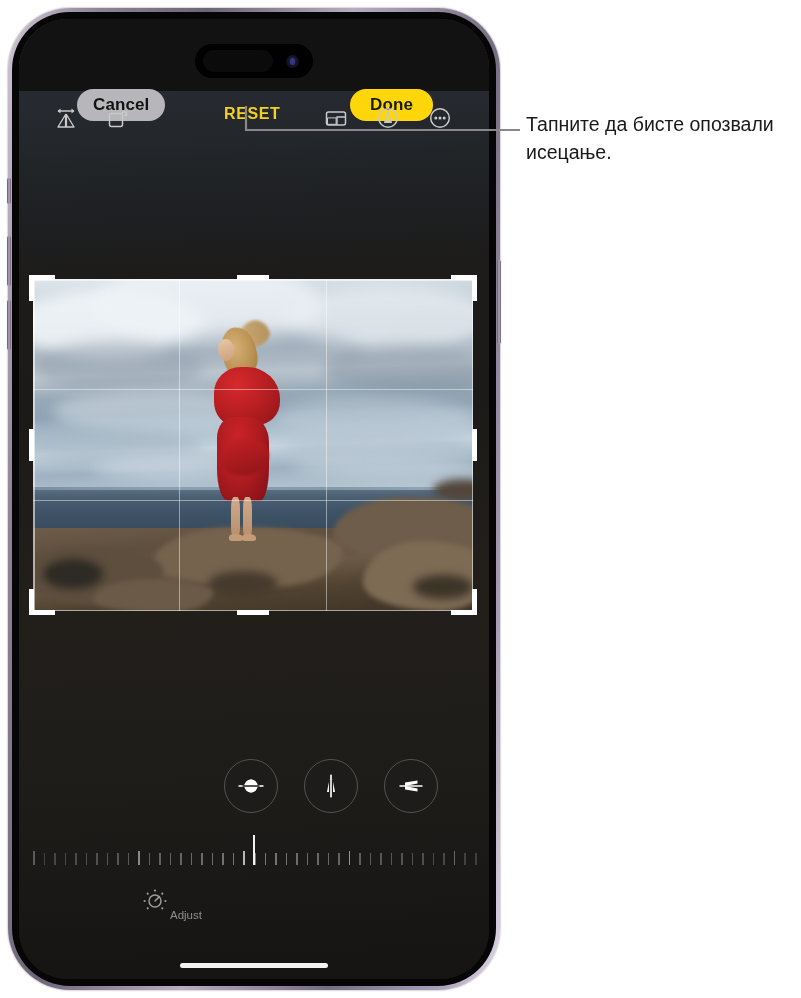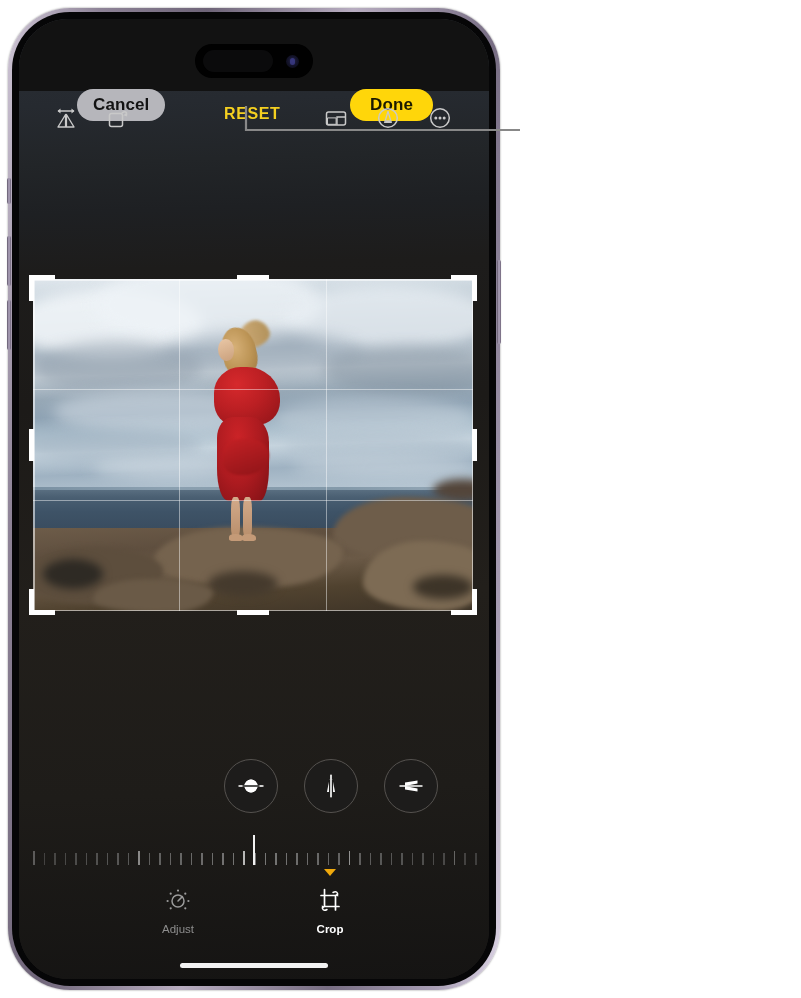--- a/index.html
+++ b/index.html
@@ -210,21 +210,21 @@
   .slider-indicator{
     position:absolute;left:50%;transform:translateX(-50%);
     bottom:6px;width:2px;height:30px;background:#f2f2f2;
   }
 
   #tab-bar{
     position:absolute;left:0;right:0;top:862px;height:76px;
   }
   .tab{
     position:absolute;top:0;width:76px;
-    display:flex;flex-direction:column;align-items:center;cursor:pointer;
+    display:flex;flex-direction:row;align-items:flex-end;cursor:pointer;
   }
   #tab-adjust{left:121px;}
   #tab-filters{left:197px;}
   #tab-crop{left:273px;}
   .tab-icon{height:40px;display:flex;align-items:center;justify-content:center;}
   .tab-label{font-size:11.5px;margin-top:2px;font-family:"Liberation Sans", sans-serif;}
   .tab-inactive .tab-label{color:#8d8d8d;}
   .tab-active .tab-label{color:#ffffff;font-weight:bold;}
   .tab-caret{
     position:absolute;top:-12px;left:50%;transform:translateX(-50%);
@@ -480,37 +480,24 @@
             <circle cx="22.3" cy="22.3" r="1.1" fill="#9b9b9b"></circle>
             <circle cx="7.7" cy="7.7" r="1.1" fill="#9b9b9b"></circle>
             <circle cx="4.6" cy="15" r="1.1" fill="#9b9b9b"></circle>
             <circle cx="7.7" cy="22.3" r="1.1" fill="#9b9b9b"></circle>
           </svg>
         </div>
         <div class="tab-label">Adjust</div>
       </div>
 
 
-      <div class="tab tab-active" id="tab-crop">
-        <div class="tab-caret"></div>
-        <div class="tab-icon">
-          <svg width="30" height="30" viewBox="0 0 30 30">
-            <path d="M9.5 3.5 V20.5 H24" fill="none" stroke="#ffffff" stroke-width="1.7" stroke-linecap="round"></path>
-            <path d="M6 9.5 H20.5 V24" fill="none" stroke="#ffffff" stroke-width="1.7" stroke-linecap="round"></path>
-            <path d="M18 6.5 c3.5 -2 5 0.6 4.6 2.6" fill="none" stroke="#ffffff" stroke-width="1.5" stroke-linecap="round"></path>
-            <path d="M23.4 10.6 l-1.2 -3 l-2.5 2 z" fill="#ffffff"></path>
-            <path d="M12 23.5 c-3.5 2 -5 -0.6 -4.6 -2.6" fill="none" stroke="#ffffff" stroke-width="1.5" stroke-linecap="round"></path>
-            <path d="M6.6 19.4 l1.2 3 l2.5 -2 z" fill="#ffffff"></path>
-          </svg>
-        </div>
-        <div class="tab-label">Crop</div>
-      </div>
     </div>
 
     <div id="home-indicator"></div>
   </div>
 </div>
 
 <div id="callout">
   <svg id="callout-line" width="300" height="60">
     <path d="M2 2 V26 H276" fill="none" stroke="#888888" stroke-width="2.2"></path>
   </svg>
+  <div id="callout-text">Тапните да бисте опозвали исецање.</div>
 </div>
 
 </body></html>

